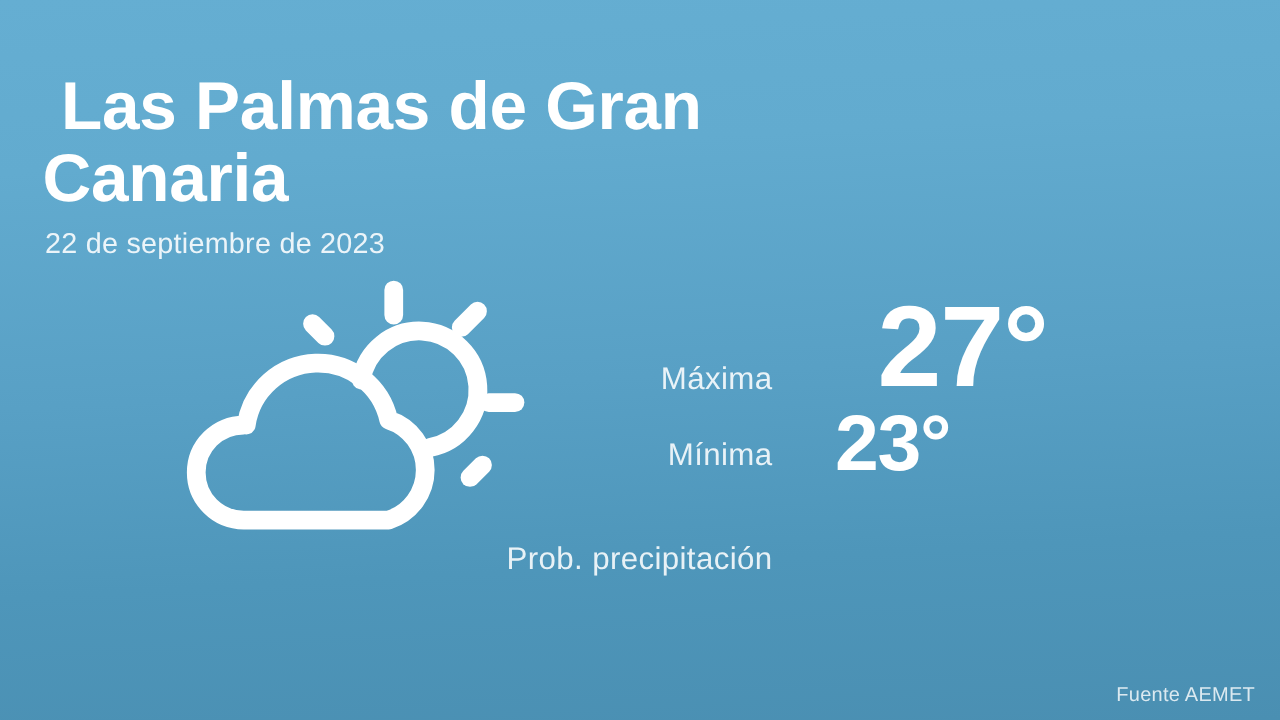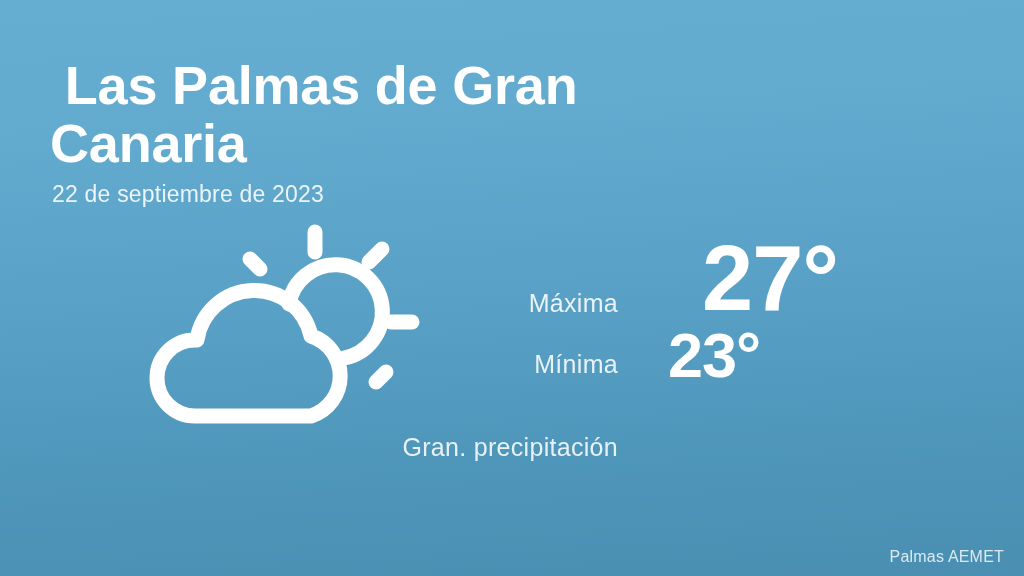--- a/index.html
+++ b/index.html
@@ -20,21 +20,21 @@
                 #62abcf 22%,
                 #58a0c5 52%,
                 #4e96ba 76%,
                 #4a8fb2 100%);
     -webkit-font-smoothing: antialiased;
   }
 
   
   #header {
     position: absolute;
-    left: 50px;
+    left: 34px;
     top: 56px;
     width: 720px;
   }
 
   #city-title {
     margin: 0;
     font-size: 54px;
     line-height: 58px;
     font-weight: bold;
     color: #ffffff;
@@ -158,20 +158,20 @@
       <span class="data-label">Máxima</span>
       <span class="data-value">27°</span>
     </div>
 
     <div class="data-row" id="row-min">
       <span class="data-label">Mínima</span>
       <span class="data-value">23°</span>
     </div>
 
     <div class="data-row" id="row-precip">
-      <span class="data-label">Gran. precipitación</span>
+      <span class="data-label">Prob. precipitación</span>
     </div>
 
   </div>
 
-  <div id="source-note">Palmas AEMET</div>
+  <div id="source-note">Fuente AEMET</div>
 
 </div>
 
 </body></html>

